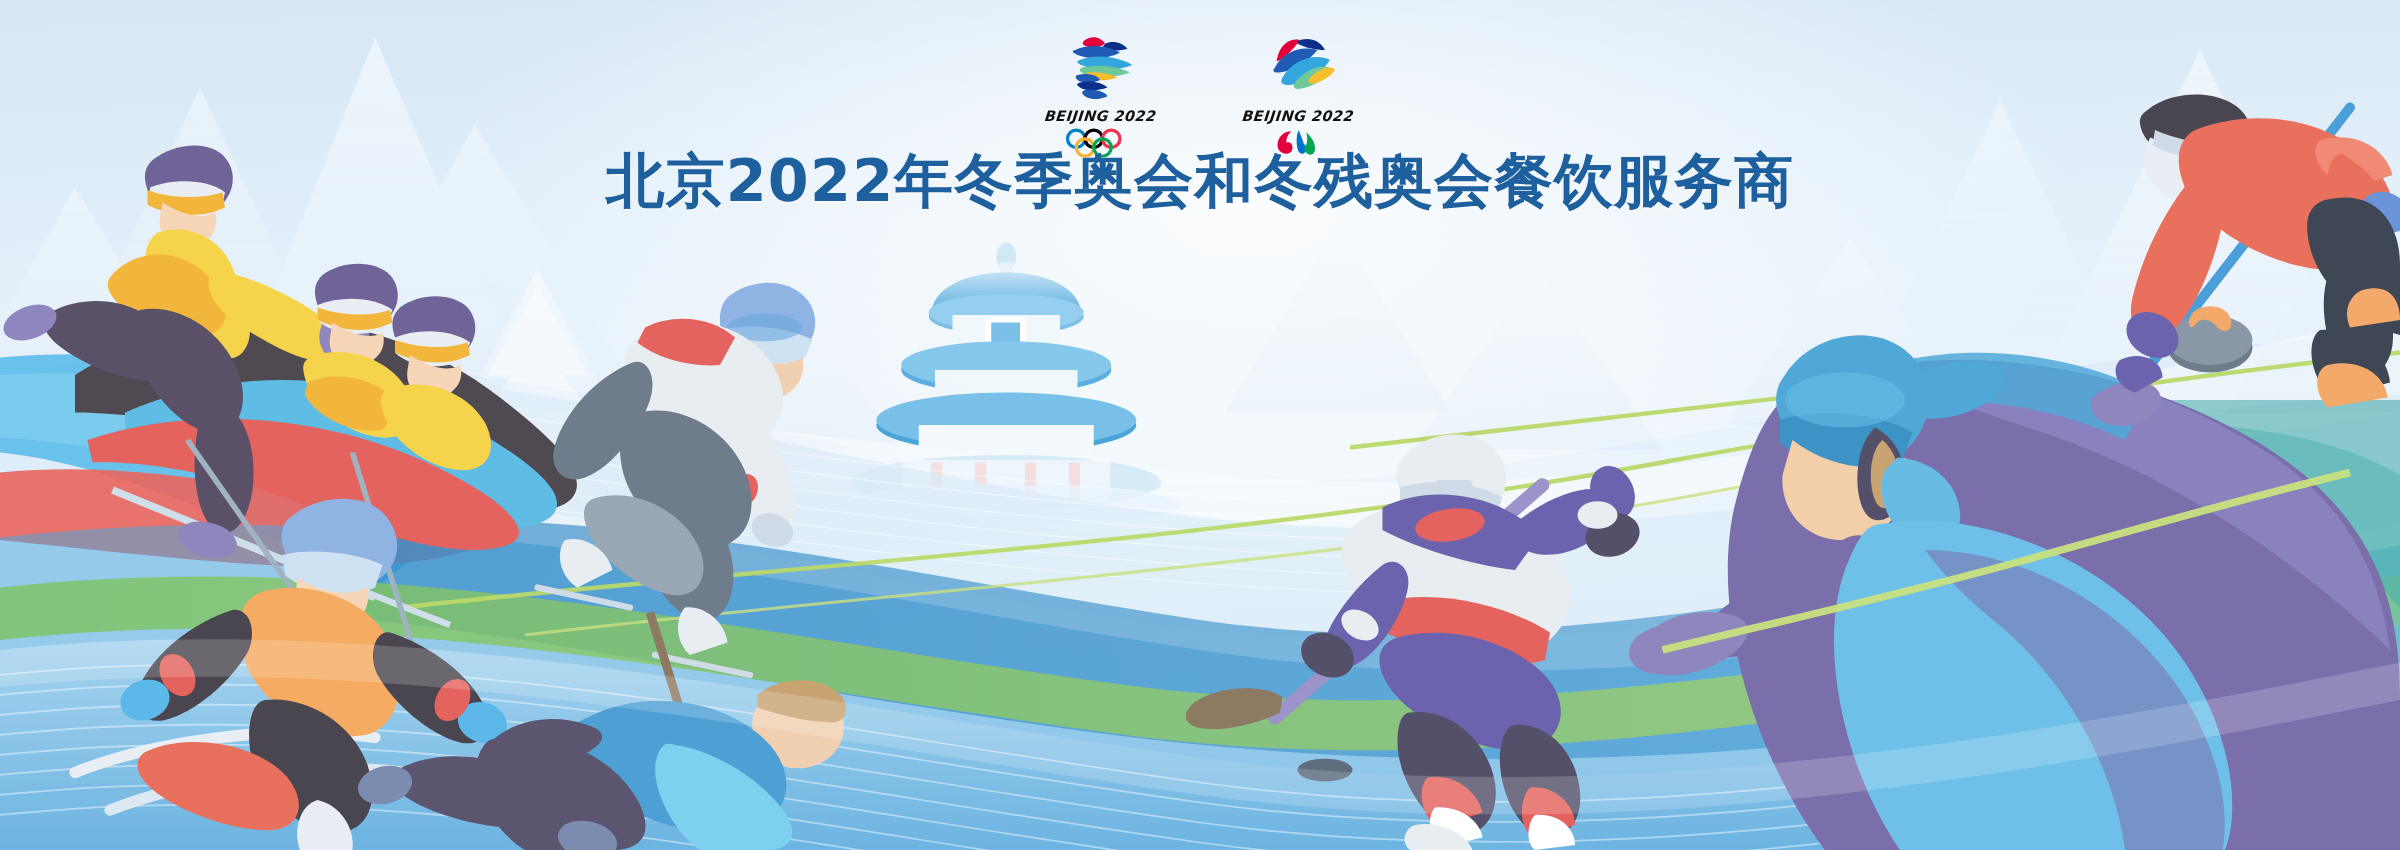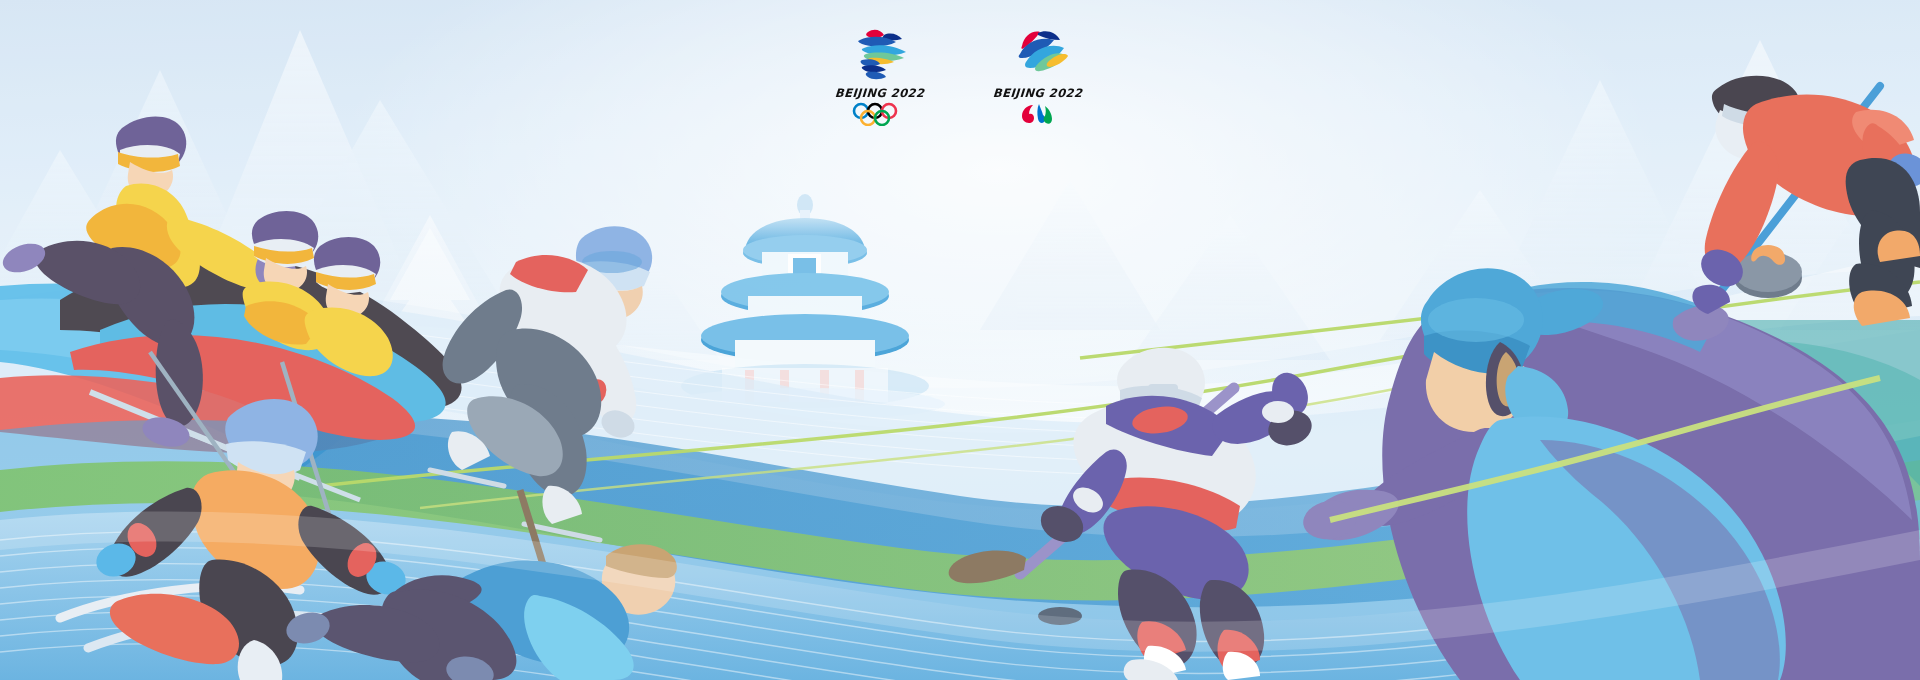--- a/index.html
+++ b/index.html
@@ -490,14 +490,15 @@
       </svg>
       <div class="word">BEIJING 2022</div>
       <svg class="rings" width="64" height="24" viewBox="0 0 64 24">
         <path d="M26,3 C20,3 15,8 15,14 C15,18 18,21 22,21 C25,21 27,19 27,16 C27,13 25,11 22,12 C22,8 24,5 26,3 Z" fill="#e3003a"></path>
         <path d="M32,2 C30,6 30,12 31,17 C32,21 35,22 37,20 C39,18 38,14 36,13 C35,9 33,5 32,2 Z" fill="#0072ce"></path>
         <path d="M38,4 C42,7 45,12 45,17 C45,21 42,23 39,21 C36,19 36,15 38,14 C39,11 39,7 38,4 Z" fill="#00a651"></path>
       </svg>
     </div>
   </div>
 
+  <div class="title">北京2022年冬季奥会和冬残奥会餐饮服务商</div>
 
 </div>
 
 </body></html>

